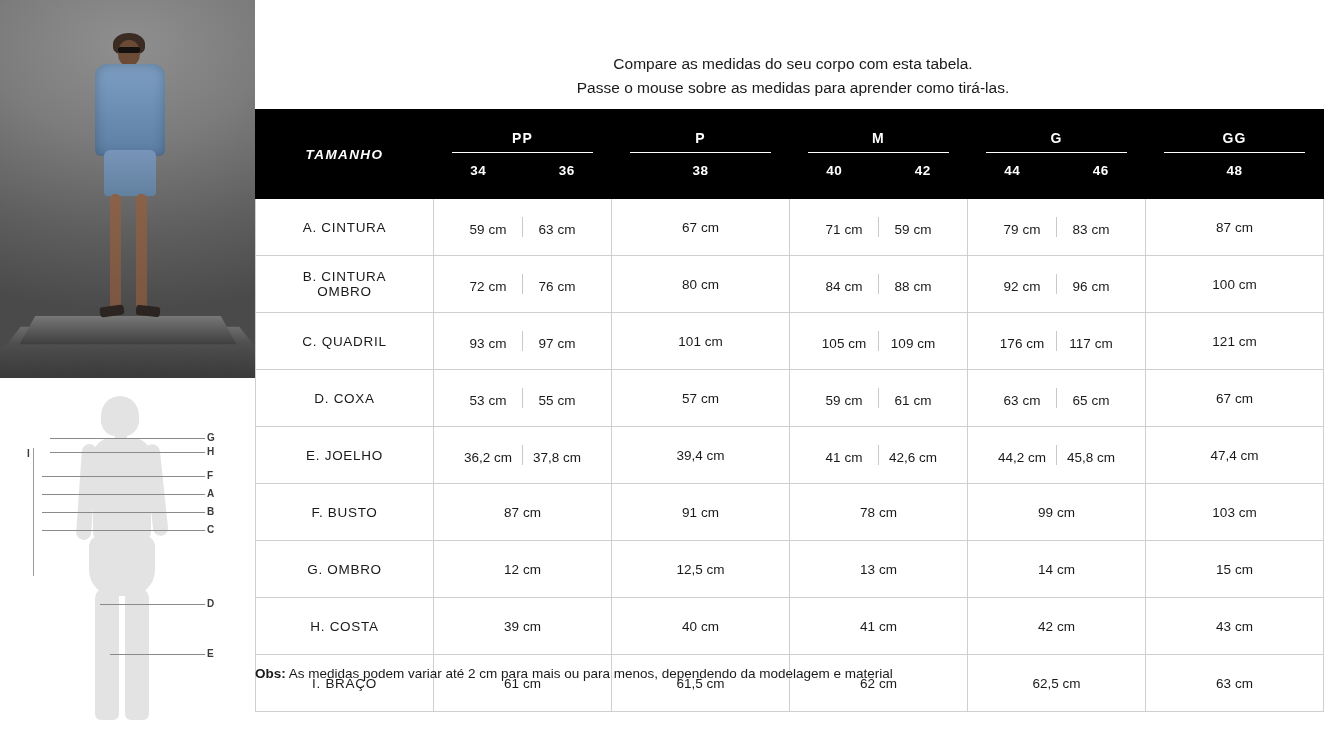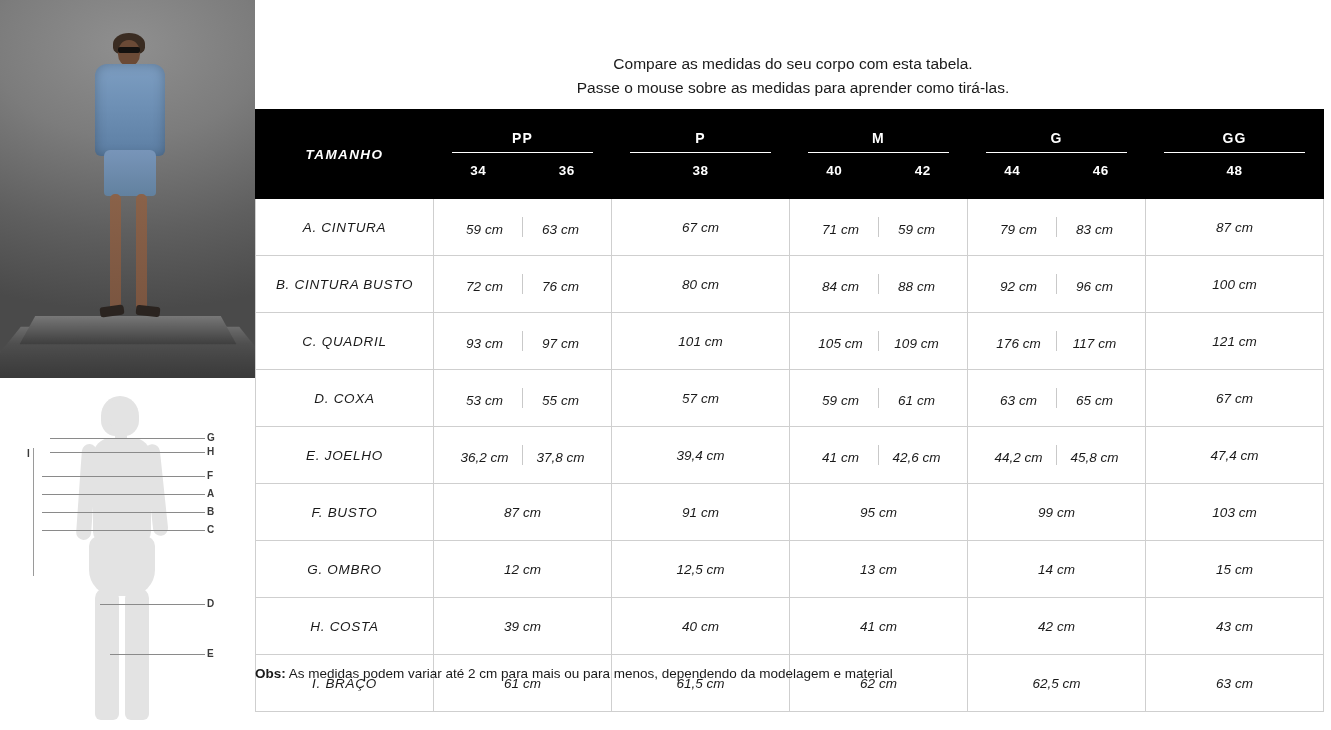--- a/index.html
+++ b/index.html
@@ -227,22 +227,21 @@
   }
   .hdr-nums span { flex: 1; }
   #th-tamanho {
     font-size: 14px;
     font-weight: 700;
     letter-spacing: 1.4px;
     font-style: italic;
   }
   #size-table tbody td {
     height: 56px;
-    padding: 0 13px;
-    font-style: italic;
+    padding: 0 20px;
   }
   .row-label {
     font-size: 14px;
     letter-spacing: .7px;
   }
   .dual {
     display: flex;
     align-items: flex-end;
     justify-content: space-around;
   }
@@ -414,21 +413,21 @@
           <td>
             <div class="dual">
               <span>79 cm</span>
               <div class="sep"></div>
               <span>83 cm</span>
             </div>
           </td>
           <td><span>87 cm</span></td>
         </tr>
         <tr>
-          <td class="row-label">B. CINTURA BUSTO</td>
+          <td class="row-label">B. CINTURA OMBRO</td>
           <td>
             <div class="dual">
               <span>72 cm</span>
               <div class="sep"></div>
               <span>76 cm</span>
             </div>
           </td>
           <td><span>80 cm</span></td>
           <td>
             <div class="dual">
@@ -521,21 +520,21 @@
               <div class="sep"></div>
               <span>45,8 cm</span>
             </div>
           </td>
           <td><span>47,4 cm</span></td>
         </tr>
         <tr>
           <td class="row-label">F. BUSTO</td>
           <td><span>87 cm</span></td>
           <td><span>91 cm</span></td>
-          <td><span>95 cm</span></td>
+          <td><span>78 cm</span></td>
           <td><span>99 cm</span></td>
           <td><span>103 cm</span></td>
         </tr>
         <tr>
           <td class="row-label">G. OMBRO</td>
           <td><span>12 cm</span></td>
           <td><span>12,5 cm</span></td>
           <td><span>13 cm</span></td>
           <td><span>14 cm</span></td>
           <td><span>15 cm</span></td>

